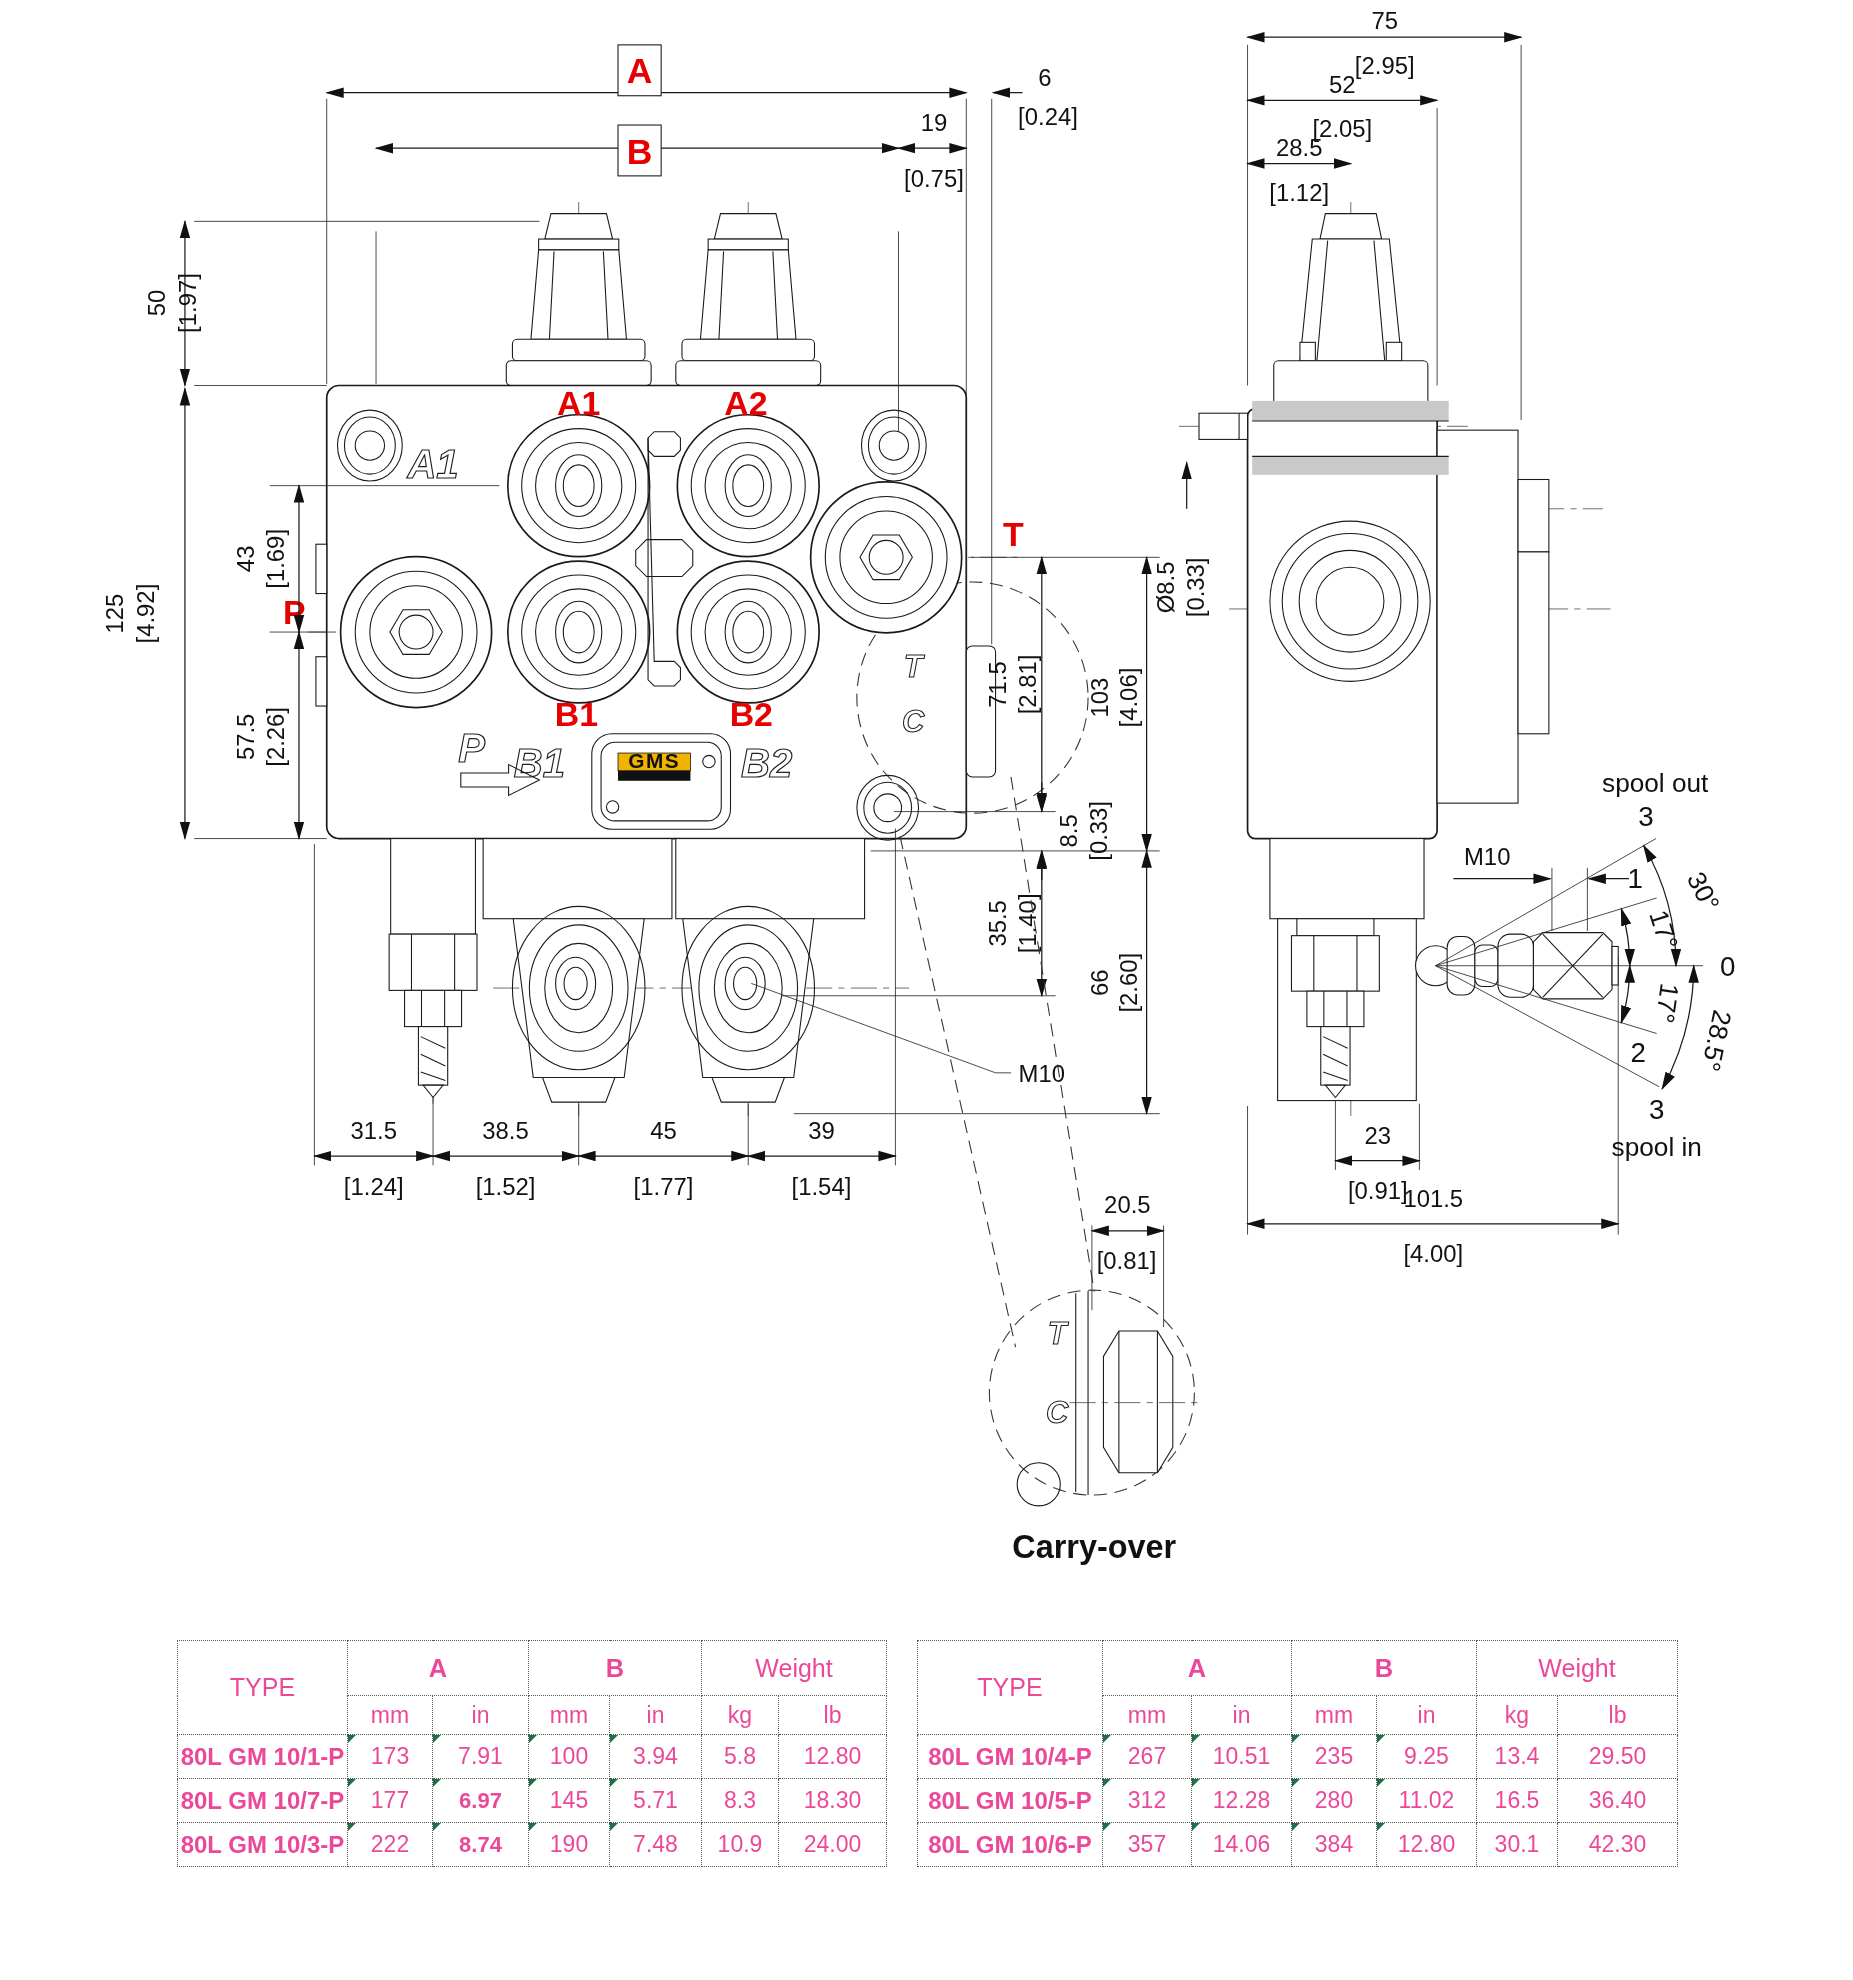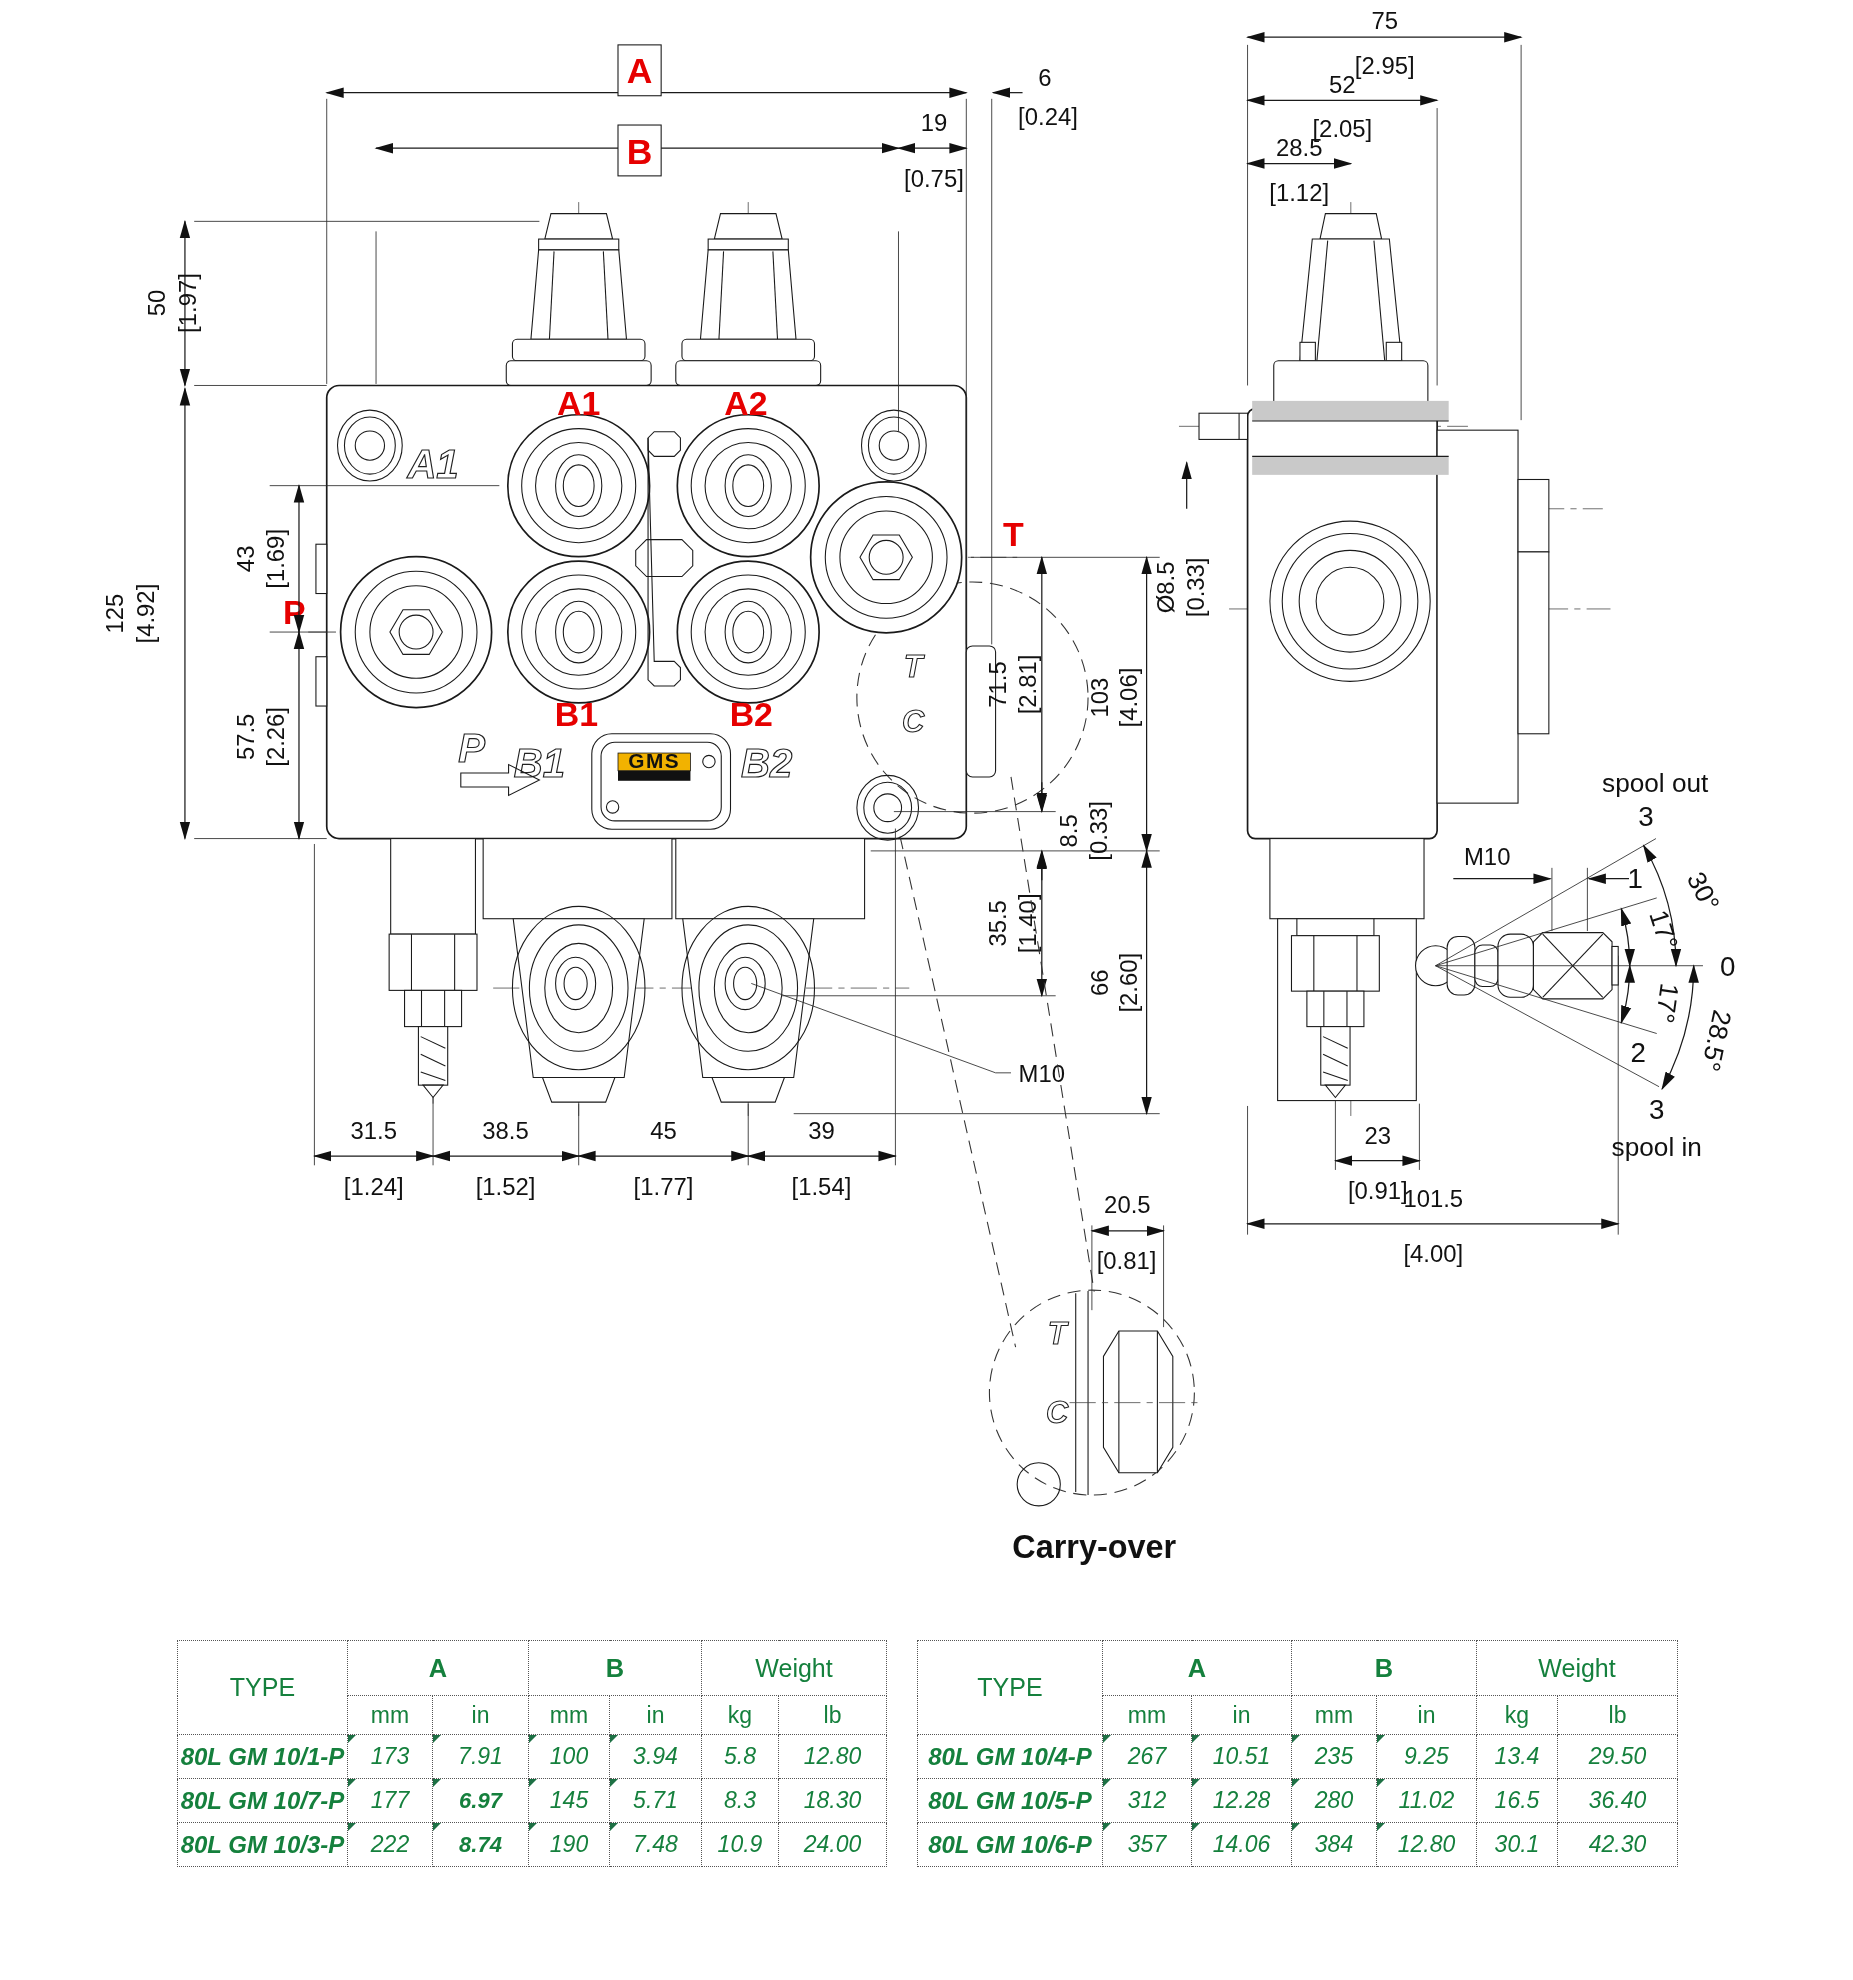--- a/index.html
+++ b/index.html
@@ -21,30 +21,30 @@
   text.cast{font-size:52px;font-style:italic;font-weight:bold;fill:none;stroke:#222;
             stroke-width:1.5;text-anchor:middle;}
   text.cast2{font-size:40px;font-style:italic;font-weight:bold;fill:none;stroke:#222;
             stroke-width:1.4;text-anchor:middle;}
   text.sp{font-size:34px;fill:#111;text-anchor:middle;}
   text.spn{font-size:36px;fill:#111;text-anchor:middle;}
   text.co{font-size:42px;font-weight:bold;fill:#111;text-anchor:middle;}
   text.logo{font-size:27px;font-weight:bold;fill:#111;text-anchor:middle;letter-spacing:2px;}
   
   table.spec{position:absolute;border-collapse:collapse;table-layout:fixed;
-             font-size:23px;color:#15803d;background:#fff;}
+             font-size:23px;color:#ec4899;background:#fff;}
   table.spec th,table.spec td{border:1.2px dotted #555;text-align:center;vertical-align:middle;
              position:relative;padding:0;overflow:hidden;white-space:nowrap;}
   table.spec th{font-weight:normal;}
   table.spec th.hb{font-weight:bold;font-size:25.4px;}
   table.spec th.hw{font-size:25px;}
   table.spec td.type{font-weight:bold;font-size:24px;}
   table.spec .h1{height:55px;}
   table.spec .h2{height:39px;margin-top:32px;}
-  table.spec .dr{height:44px;font-style:italic;}
+  table.spec .dr{height:44px;}
   td.cm::before{content:"";position:absolute;top:0;left:0;width:0;height:0;
                 border:4.6px solid transparent;border-top-color:#1d7044;border-left-color:#1d7044;}
   td.big{font-size:22px;font-weight:600;}
 </style>
 </head>
 <body>
 
 <div class="page">
 
 <svg width="1854" height="1634" viewBox="0 0 2406 2120">

